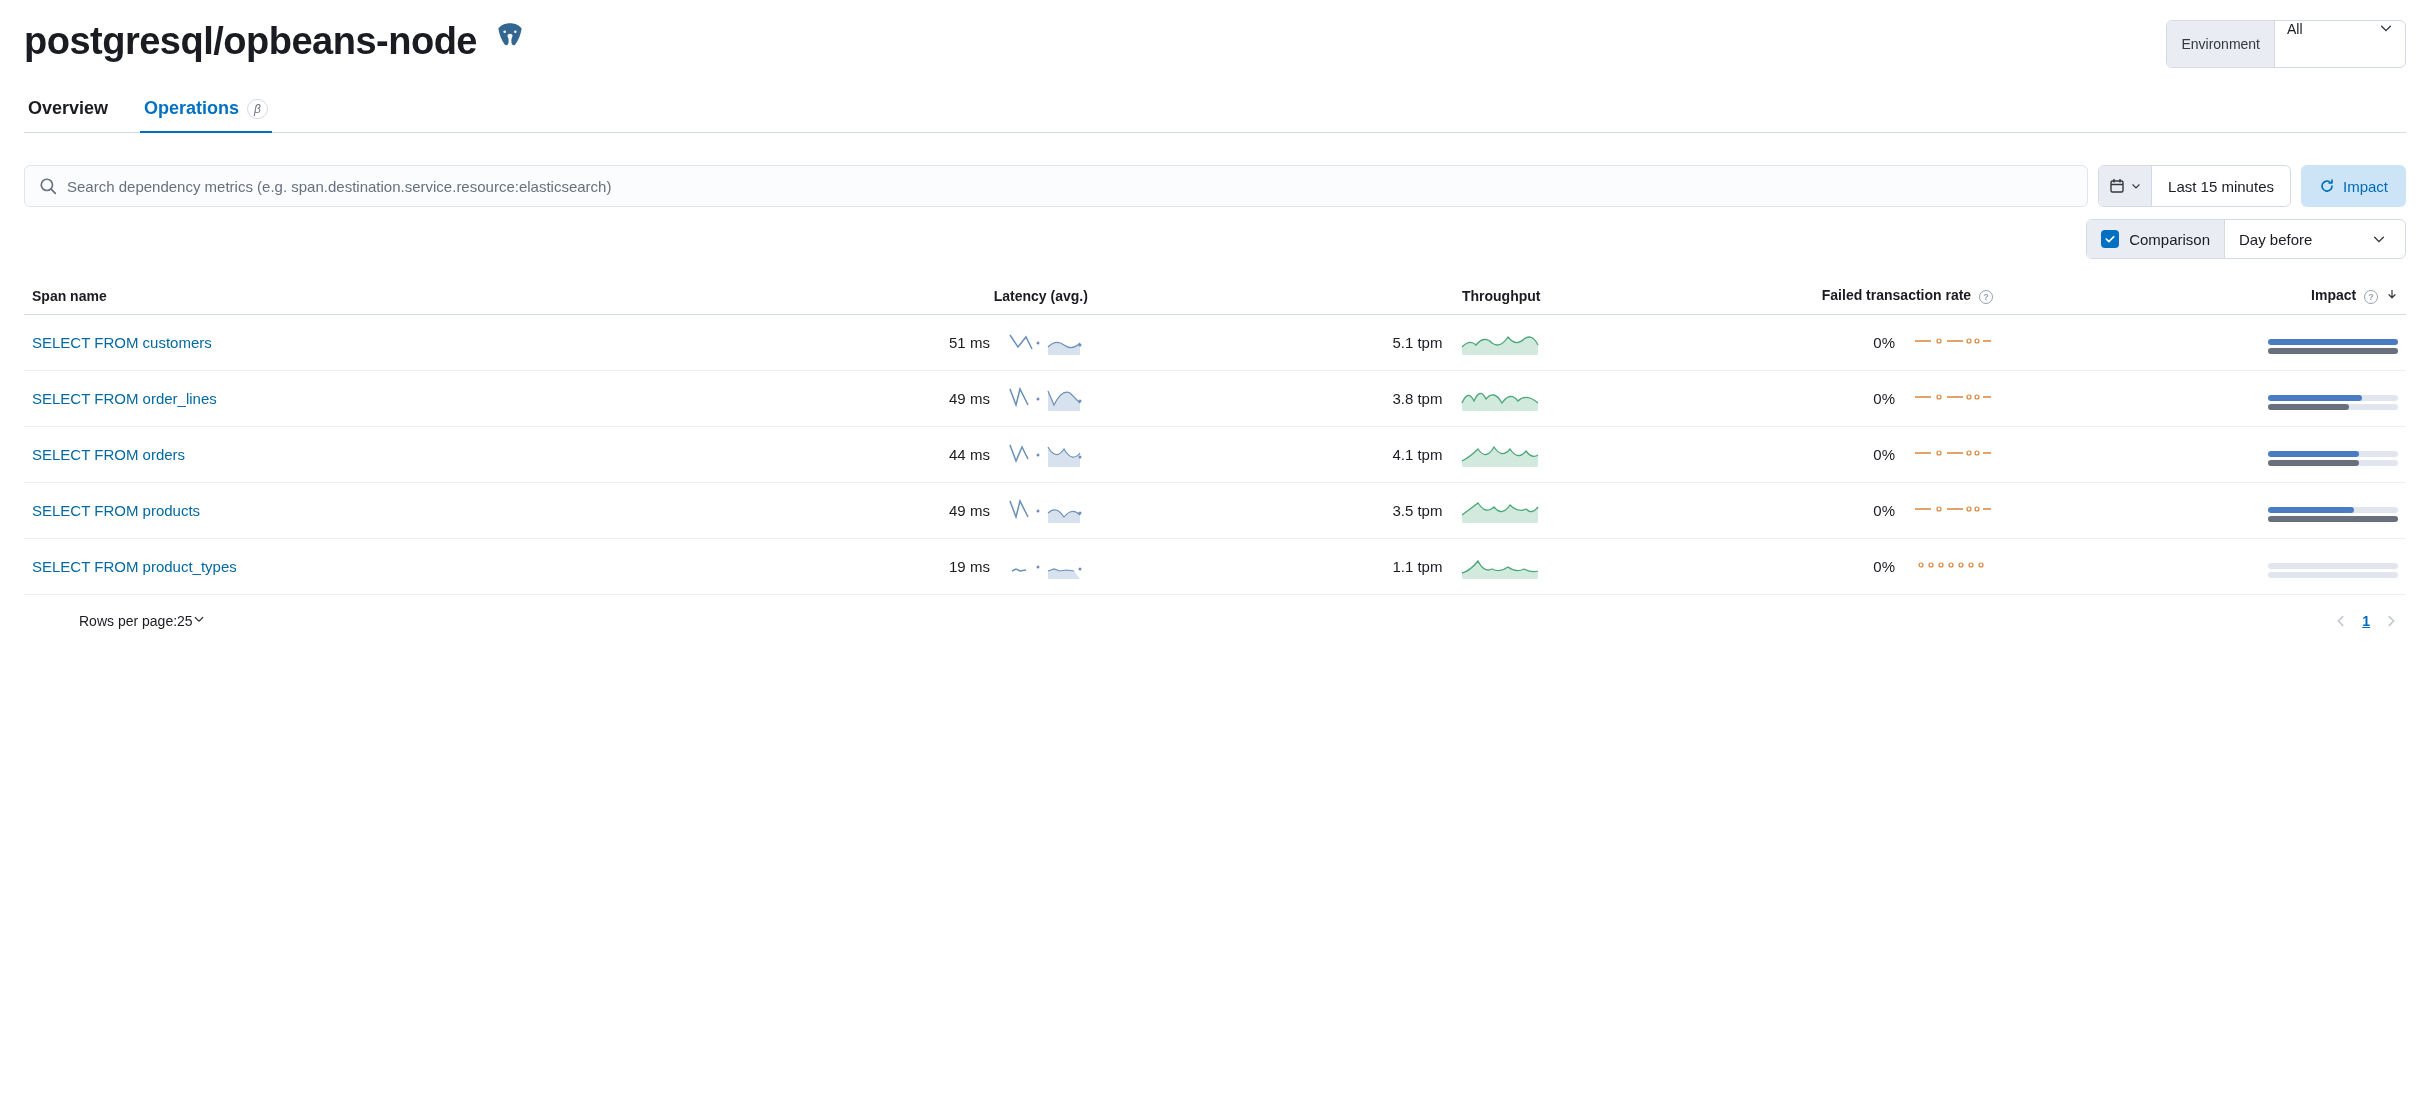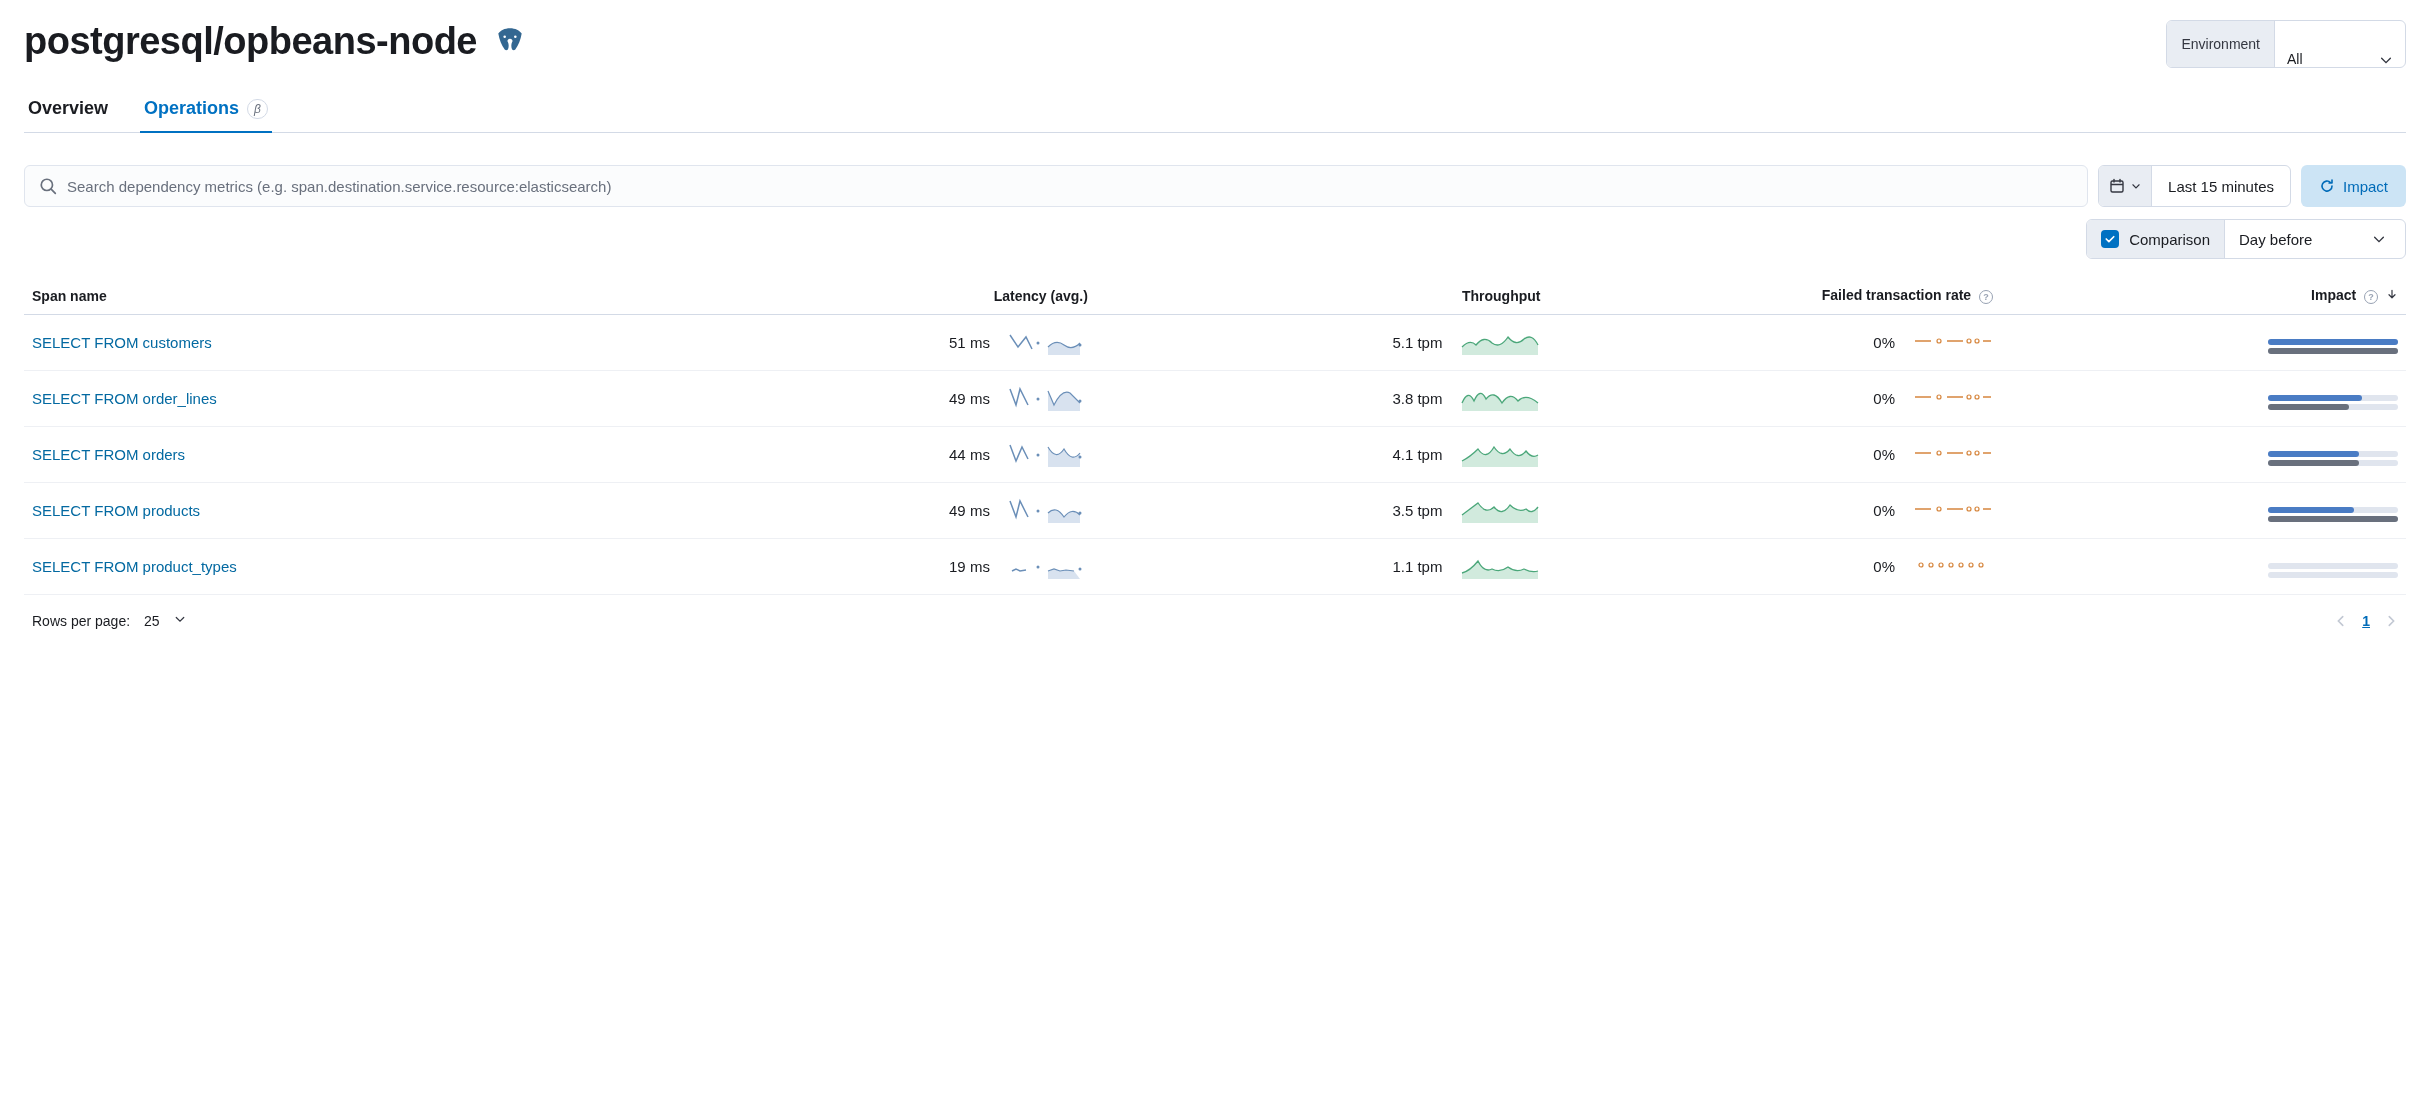--- a/index.html
+++ b/index.html
@@ -10,21 +10,21 @@
     padding: 20px 24px;
   }
   .header-row {
     display: flex;
     justify-content: space-between;
     align-items: flex-start;
     margin-bottom: 20px;
   }
   .title-wrap {
     display: flex;
-    align-items: center;
+    align-items: flex-start;
     gap: 16px;
   }
   .page-title {
     font-size: 38px;
     font-weight: 700;
     color: #1a1c21;
     letter-spacing: -0.5px;
   }
   .postgres-icon {
     width: 34px;
@@ -46,21 +46,21 @@
     display: flex;
     align-items: center;
     font-size: 14px;
     border-right: 1px solid #d3dae6;
     font-weight: 400;
     color: #343741;
   }
   .env-select {
     padding: 0 12px;
     display: flex;
-    align-items: flex-end;
+    align-items: flex-start;
     gap: 70px;
     font-size: 14px;
     cursor: pointer;
     min-width: 130px;
     justify-content: space-between;
   }
   .tabs {
     display: flex;
     gap: 28px;
     border-bottom: 1px solid #d3dae6;
@@ -264,23 +264,24 @@
   .sort-arrow { margin-left: 4px; }
   .footer-row {
     display: flex;
     justify-content: space-between;
     align-items: center;
     padding: 18px 8px 4px;
     font-size: 14px;
   }
   .rows-per-page {
     display: flex;
-    gap: 14px;
+    gap: 0;
     align-items: flex-start;
     cursor: pointer;
+    margin-left: 47px;
   }
   .pagination {
     display: flex;
     gap: 14px;
     align-items: center;
   }
   .page-num {
     color: #006bb8;
     font-weight: 700;
     text-decoration: underline;

